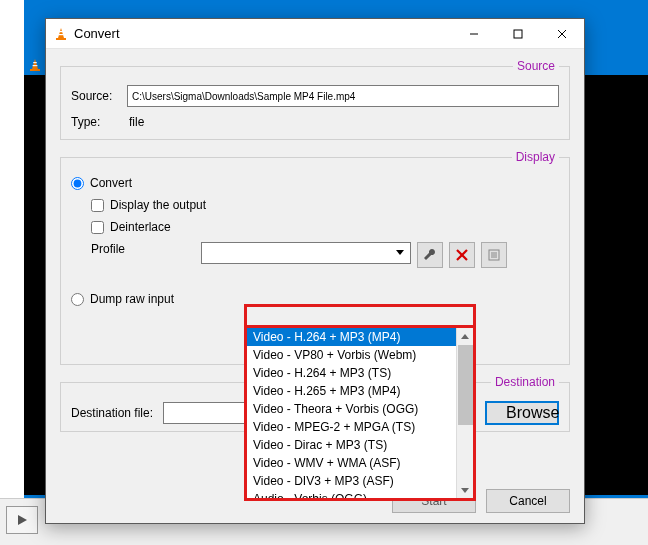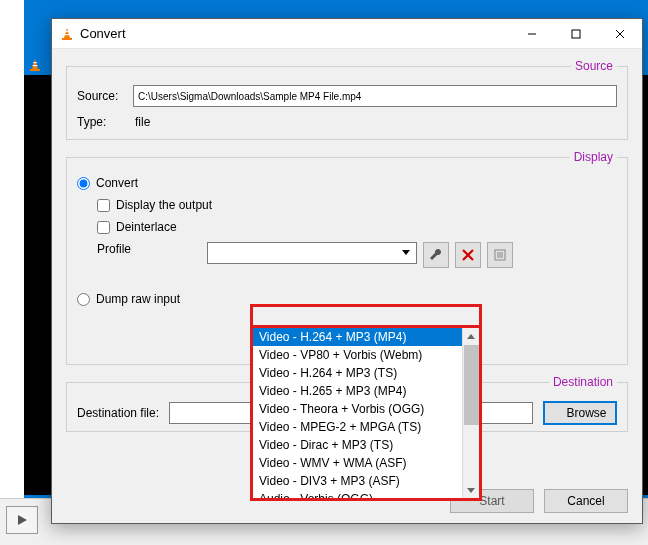--- a/index.html
+++ b/index.html
@@ -17,22 +17,22 @@
   .bg-black { position:absolute; left:0; top:75px; width:648px; height:420px; background:#000; }
   .bg-bar { position:absolute; left:0; top:498px; width:648px; height:47px; background:#f0f0f0; border-top:1px solid #ccc;}
   .play-btn { position:absolute; left:6px; top:506px; width:32px; height:28px; border:1px solid #999; background:#f5f5f5; display:flex; align-items:center; justify-content:center; }
   .play-btn svg { width:12px; height:12px; }
   .me-text { position:absolute; left:30px; top:88px; color:#000; font-size:13px; }
   .mini-cone { position:absolute; left:28px; top:58px; }
 
   
   .dialog {
     position:absolute;
-    left:51px; top:18px;
-    width:592px; height:506px;
+    left:45px; top:18px;
+    width:540px; height:506px;
     background:#f0f0f0;
     border:1px solid #5a5a5a;
     box-shadow:0 4px 18px rgba(0,0,0,0.35);
   }
   .titlebar {
     height:30px; background:#fff;
     display:flex; align-items:center;
     padding-left:8px;
     border-bottom:1px solid #e5e5e5;
   }
@@ -85,21 +85,21 @@
   .icon-btn svg { width:14px; height:14px; }
 
   .dest-row { display:flex; align-items:center; }
   .dest-input {
     flex:1; height:22px; border:1px solid #7a7a7a; background:#fff;
     margin:0 10px;
   }
   .browse-btn {
     width:74px; height:24px;
     border:2px solid #0078d4; background:#e1e1e1;
-    font-family:inherit; font-size:12px;padding-left:19px;
+    font-family:inherit; font-size:16px;padding-left:19px;
   }
 
   .footer {
     position:absolute; right:14px; bottom:10px;
     display:flex; gap:10px;
   }
   .btn {
     width:84px; height:24px;
     border:1px solid #adadad; background:#e1e1e1;
     font-family:inherit; font-size:12px;

